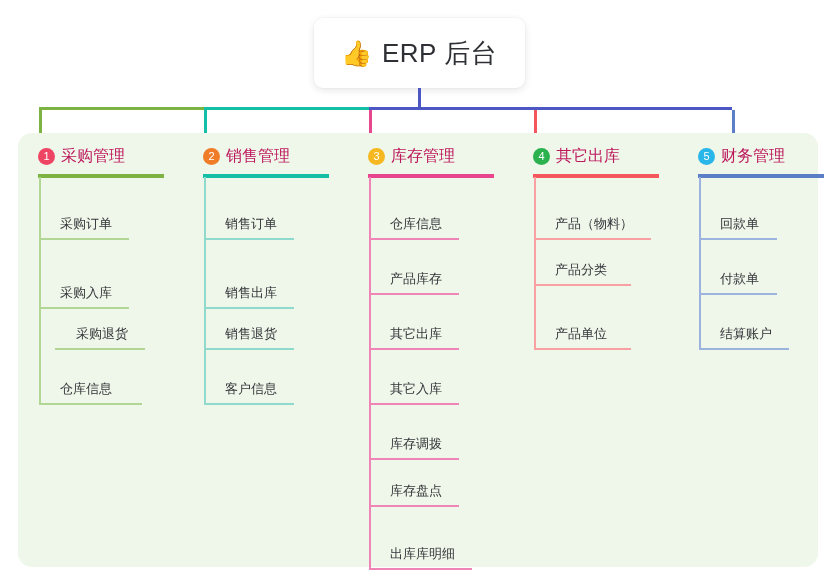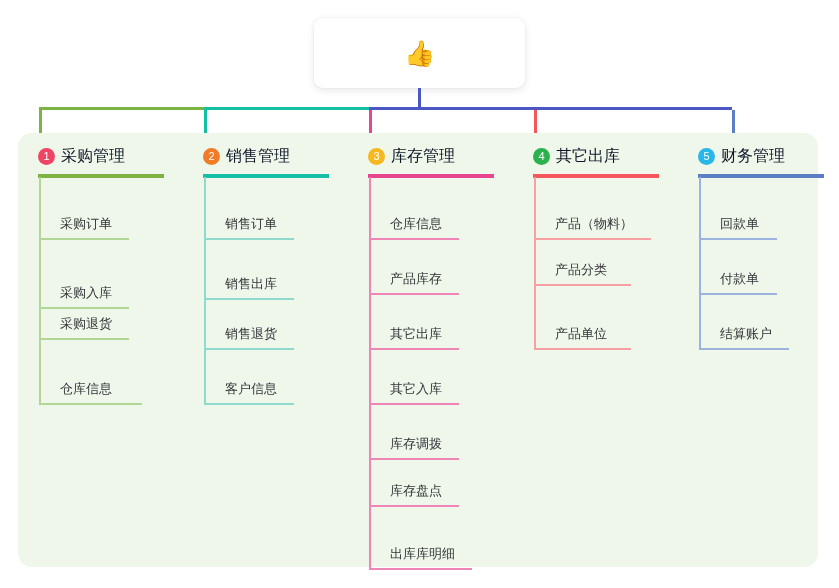--- a/index.html
+++ b/index.html
@@ -48,41 +48,42 @@
     position: absolute; left: 20px; top: 13px;
     display: flex; align-items: center; gap: 6px;
     white-space: nowrap;
   }
   .badge {
     width: 17px; height: 17px; border-radius: 50%;
     color: #fff; font-size: 11px; line-height: 17px;
     text-align: center; flex: 0 0 auto;
     font-family: "Liberation Sans", sans-serif;
   }
-  .col-title { font-size: 16px; color: #0f172a; }
+  .col-title { font-size: 16px; color: #be185d; }
   .col-rule {
     position: absolute; left: 20px; top: 41px;
     height: 4px; width: 126px;
   }
   .spine { position: absolute; left: 21px; top: 44px; width: 2px; }
 
   .item { position: absolute; left: 21px; }
   .item-label {
     position: absolute; left: 21px; bottom: 7px;
     font-size: 13px; color: #34353a; white-space: nowrap;
   }
   .item-rule { position: absolute; left: 0; bottom: 0; height: 2px; }
 </style>
 </head>
 <body>
 
 <div id="stage">
 
   <div class="root-card">
     <span class="root-emoji">👍</span>
+    <span class="root-title">ERP 后台</span>
   </div>
 
   <div id="connectors">
       <div class="conn v-root" style="background: rgb(77, 87, 196);"></div>
       <div class="conn h-seg" style="left: 39px; width: 165px; background: rgb(124, 179, 66);"></div>
       <div class="conn h-seg" style="left: 204px; width: 165px; background: rgb(21, 191, 165);"></div>
       <div class="conn h-seg" style="left: 369px; width: 363px; background: rgb(77, 87, 196);"></div>
       <div class="conn v-drop" style="left: 39px; background: rgb(124, 179, 66);"></div>
       <div class="conn v-drop" style="left: 204px; background: rgb(21, 191, 165);"></div>
       <div class="conn v-drop" style="left: 369px; background: rgb(232, 69, 143);"></div>
@@ -100,41 +101,41 @@
           <div class="col-rule" style="background: rgb(124, 179, 66);"></div>
           <div class="spine" style="background: rgb(178, 214, 148); height: 228px;"></div>
           <div class="item" style="top: 52px; height: 55px; width: 90px;">
             <span class="item-label">采购订单</span>
             <div class="item-rule" style="width: 90px; background: rgb(178, 214, 148);"></div>
           </div>
           <div class="item" style="top: 107px; height: 69px; width: 90px;">
             <span class="item-label">采购入库</span>
             <div class="item-rule" style="width: 90px; background: rgb(178, 214, 148);"></div>
           </div>
-          <div class="item" style="top: 162px; height: 45px; width: 90px;">
+          <div class="item" style="top: 172px; height: 45px; width: 90px; margin-left: 16px;">
             <span class="item-label">采购退货</span>
             <div class="item-rule" style="width: 90px; background: rgb(178, 214, 148);"></div>
           </div>
           <div class="item" style="top: 217px; height: 55px; width: 103px;">
             <span class="item-label">仓库信息</span>
             <div class="item-rule" style="width: 103px; background: rgb(178, 214, 148);"></div>
           </div>
         </div>
         <div class="col" style="left: 165px;">
           <div class="col-head">
             <span class="badge" style="background: rgb(240, 124, 40);">2</span>
             <span class="col-title">销售管理</span>
           </div>
           <div class="col-rule" style="background: rgb(21, 191, 165);"></div>
           <div class="spine" style="background: rgb(143, 217, 205); height: 228px;"></div>
           <div class="item" style="top: 52px; height: 55px; width: 90px;">
             <span class="item-label">销售订单</span>
             <div class="item-rule" style="width: 90px; background: rgb(143, 217, 205);"></div>
           </div>
-          <div class="item" style="top: 107px; height: 60px; width: 90px;">
+          <div class="item" style="top: 107px; height: 69px; width: 90px;">
             <span class="item-label">销售出库</span>
             <div class="item-rule" style="width: 90px; background: rgb(143, 217, 205);"></div>
           </div>
           <div class="item" style="top: 162px; height: 55px; width: 90px;">
             <span class="item-label">销售退货</span>
             <div class="item-rule" style="width: 90px; background: rgb(143, 217, 205);"></div>
           </div>
           <div class="item" style="top: 217px; height: 55px; width: 90px;">
             <span class="item-label">客户信息</span>
             <div class="item-rule" style="width: 90px; background: rgb(143, 217, 205);"></div>

